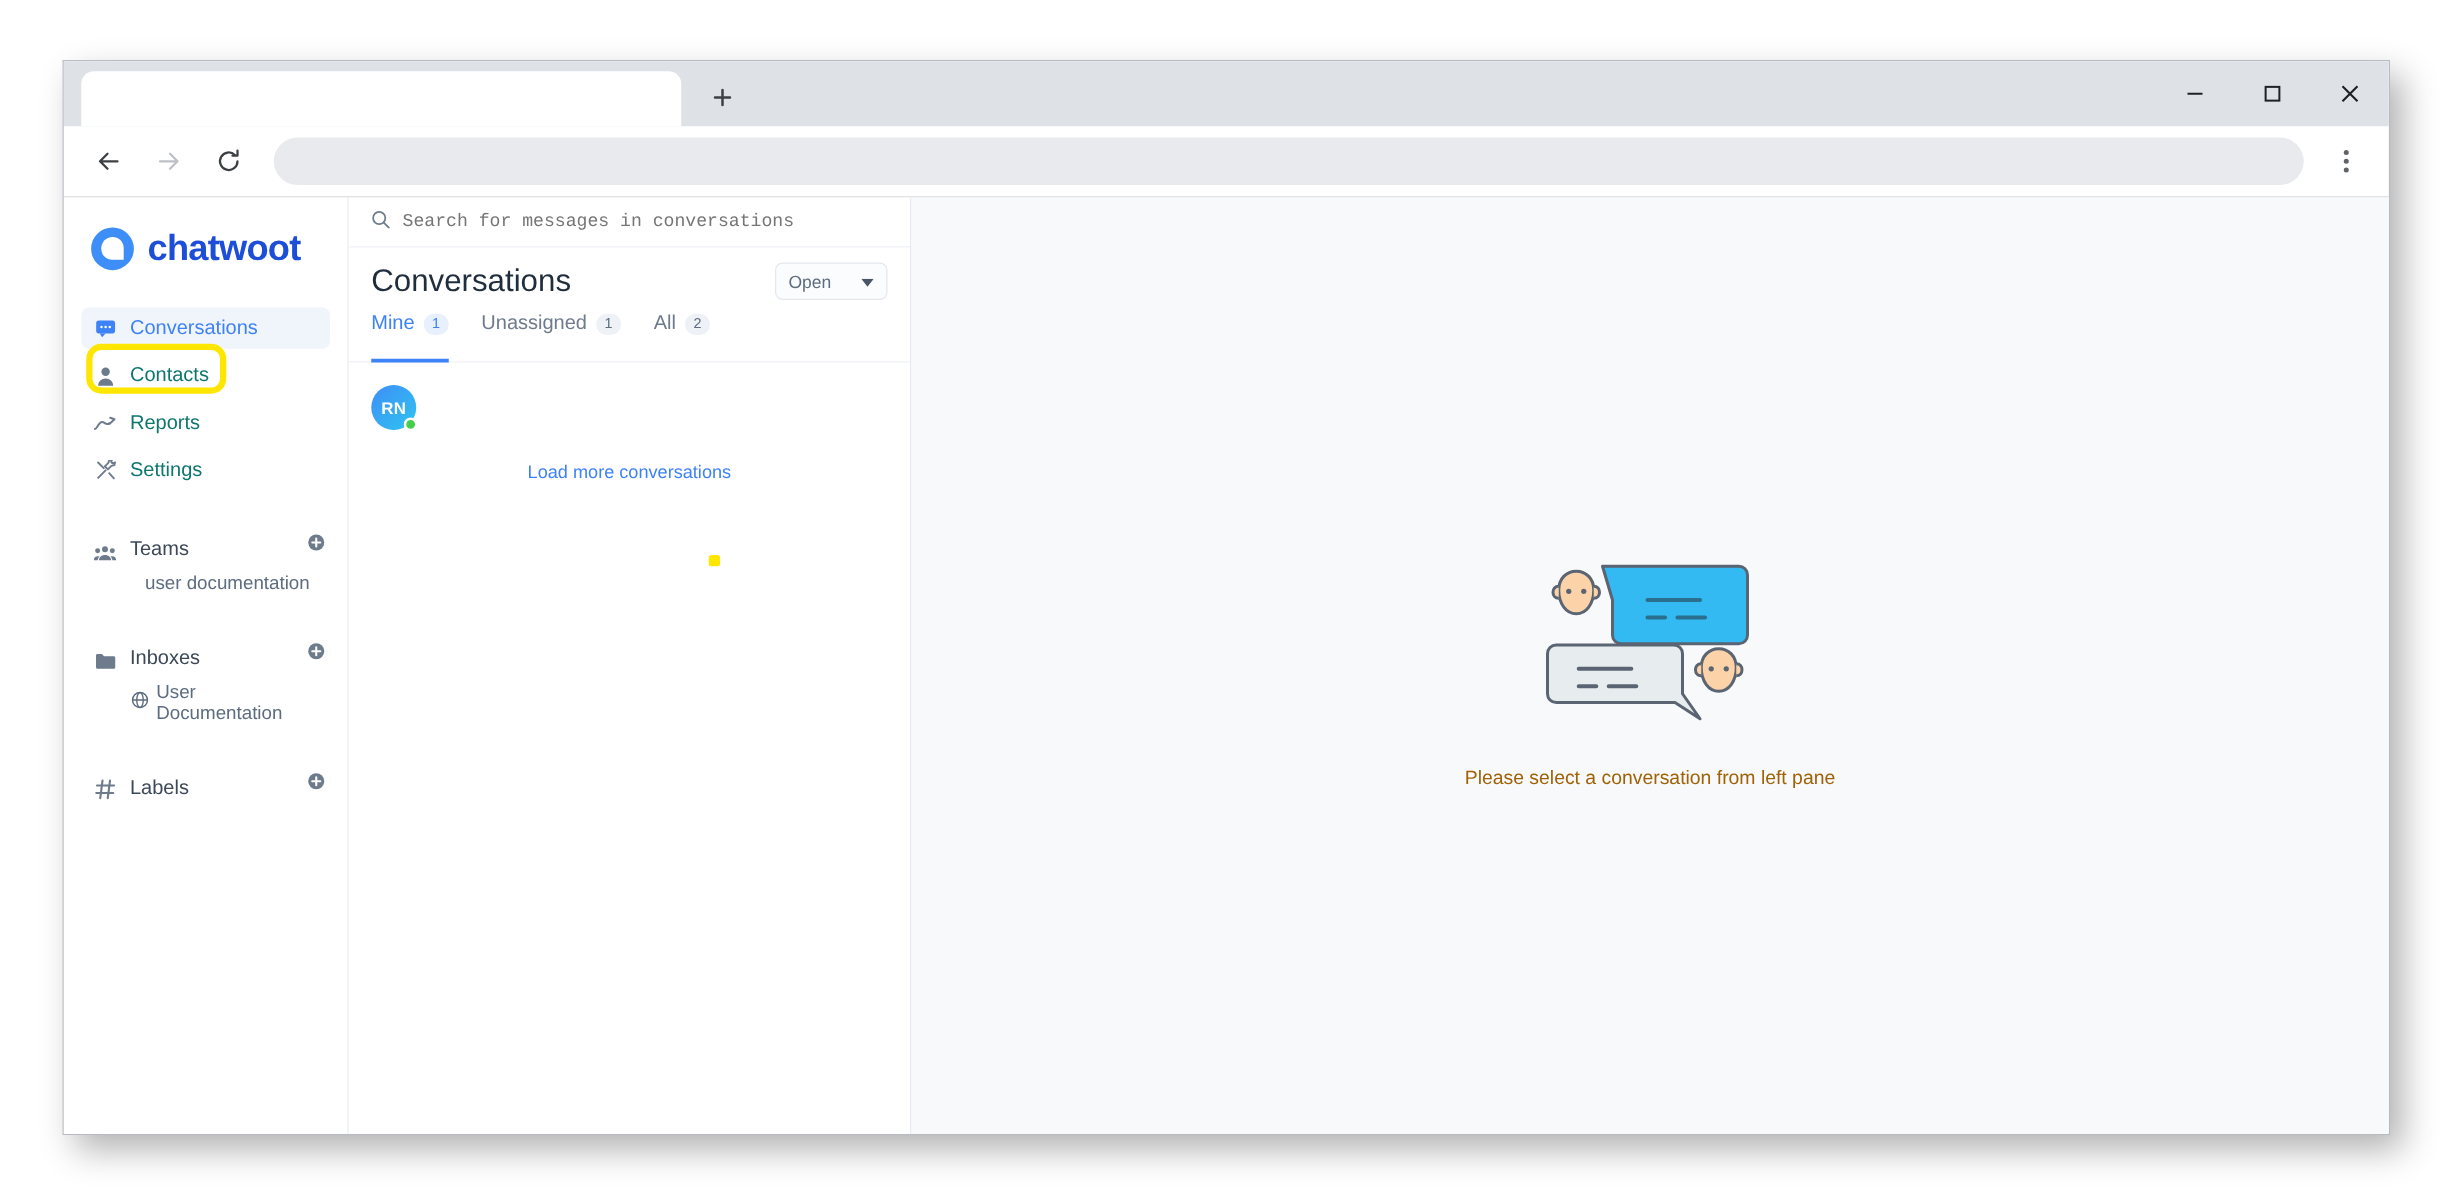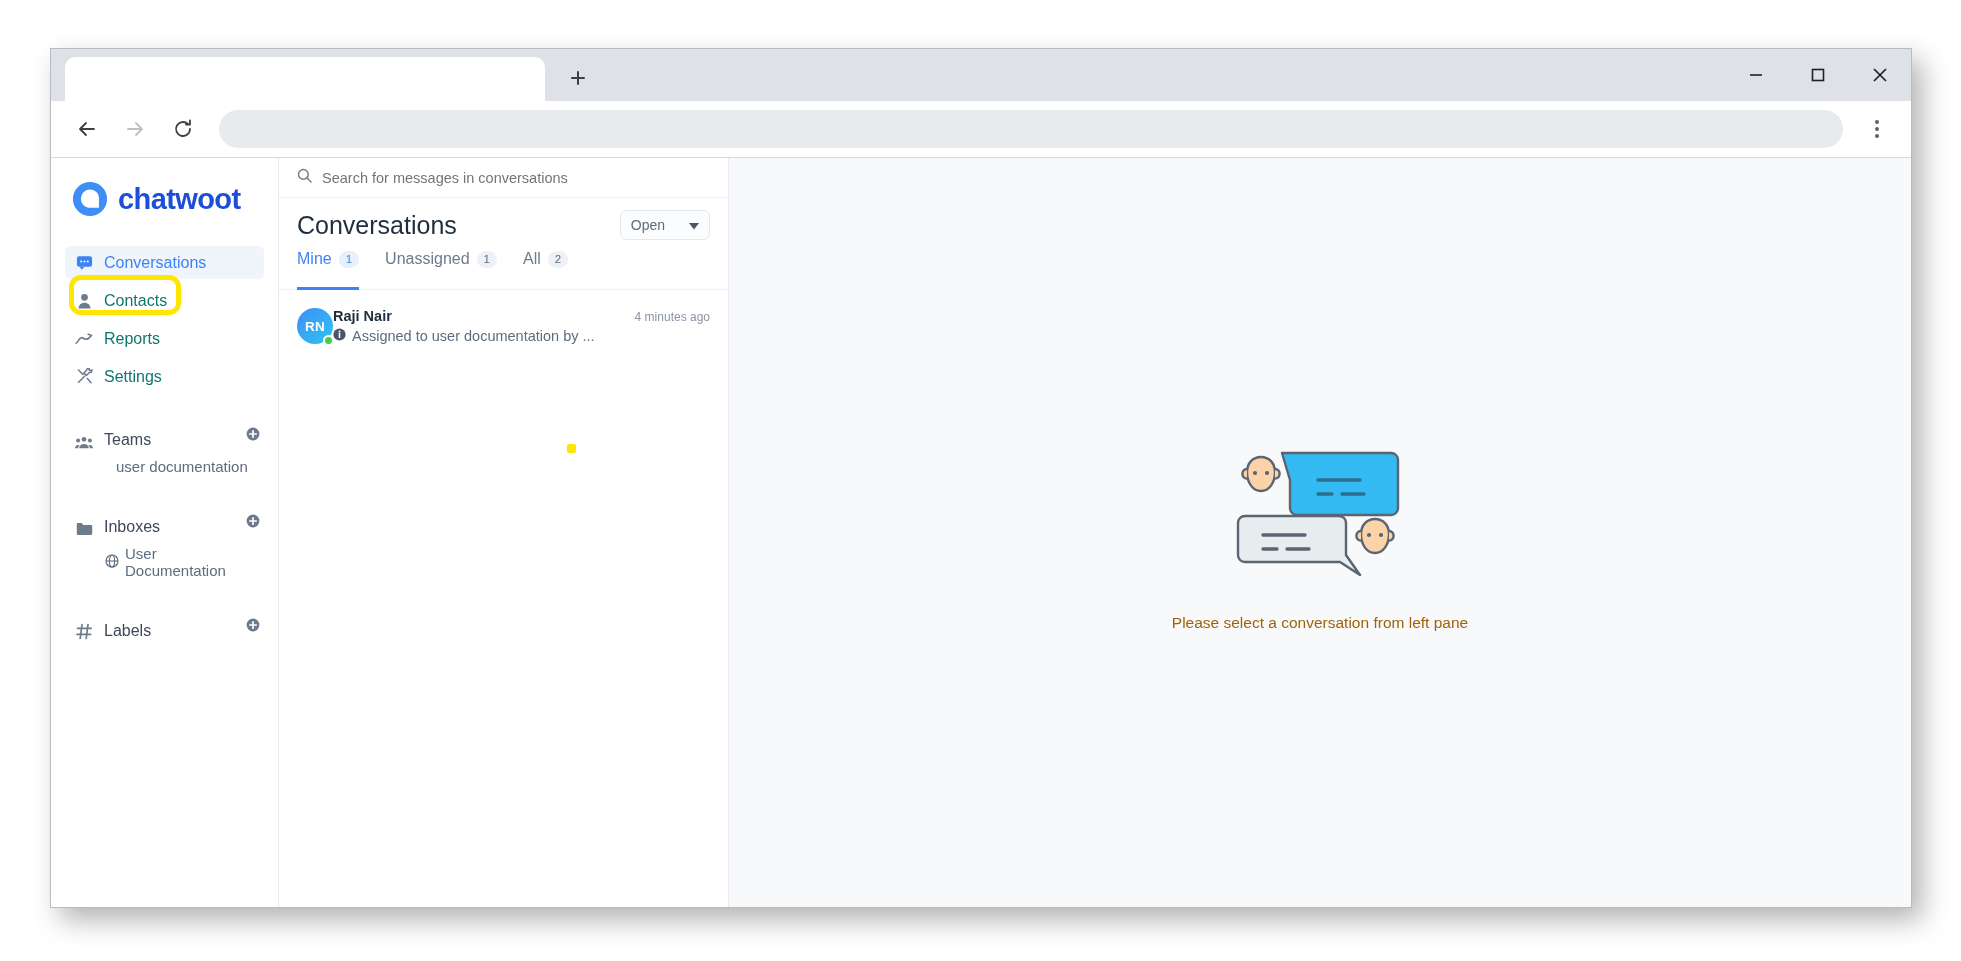--- a/index.html
+++ b/index.html
@@ -122,21 +122,21 @@
     width: 450px; background: #ffffff;
     border-right: 1px solid #e7eaf0;
     display: flex; flex-direction: column; position: relative;
   }
   #conv-search {
     display: flex; align-items: center; gap: 10px;
     height: 40px; padding: 0 18px; color: #6d7b8c;
     border-bottom: 1px solid #eef1f5;
   }
   #conv-search-input { font-size: 14.5px; color: #5d6c7f; background: none;
-                       border: none; outline: none; flex: 1; font-family: Liberation Sans, sans-serif; }
+                       border: none; outline: none; flex: 1; font-family: Liberation Mono, monospace; }
   #conv-header {
     display: flex; align-items: center; justify-content: space-between;
     padding: 12px 18px 4px 18px;
   }
   #conv-title { font-size: 25px; font-weight: 400; color: #1f2d3d; }
   #status-filter {
     display: flex; align-items: center; gap: 24px;
     border: 1px solid #e3e8ef; border-radius: 6px;
     padding: 6px 10px; font-size: 14px; color: #5d6c7f; background: #fbfcfd;
   }
@@ -413,37 +413,22 @@
           <span class="badge">2</span>
         </div>
       </div>
 
       <div id="conv-list">
         <div class="conv-item">
           <div class="avatar-wrap">
             <div class="avatar">RN</div>
             <div class="online-dot"></div>
           </div>
-          <div class="conv-body">
-            <div class="conv-row1">
-              <span class="conv-name">Raji Nair</span>
-              <span class="conv-time">4 minutes ago</span>
-            </div>
-            <div class="conv-row2">
-              <span>
-                <svg width="13" height="13" viewBox="0 0 13 13">
-                  <circle cx="6.5" cy="6.5" r="6.1" fill="#4a5568"></circle>
-                  <path d="M6.5 5.3v4.2" stroke="#ffffff" stroke-width="1.5" stroke-linecap="round"></path>
-                  <circle cx="6.5" cy="3.4" r="0.95" fill="#ffffff"></circle>
-                </svg>
-              </span>
-              <span class="conv-preview">Assigned to user documentation by ...</span>
-            </div>
-          </div>
         </div>
+        <div id="load-more">Load more conversations</div>
       </div>
 
       <div id="yellow-dot"></div>
     </div>
 
     <div id="main-pane">
       <svg id="empty-illustration" width="190" height="148" viewBox="0 0 190 148">
 
         <g>
           <path d="M22 36c0-9 6-15 14-15s14 6 14 15c0 11-6 19-14 19s-14-8-14-19z" fill="#fcd2a8" stroke="#5a6472" stroke-width="2.4"></path>

